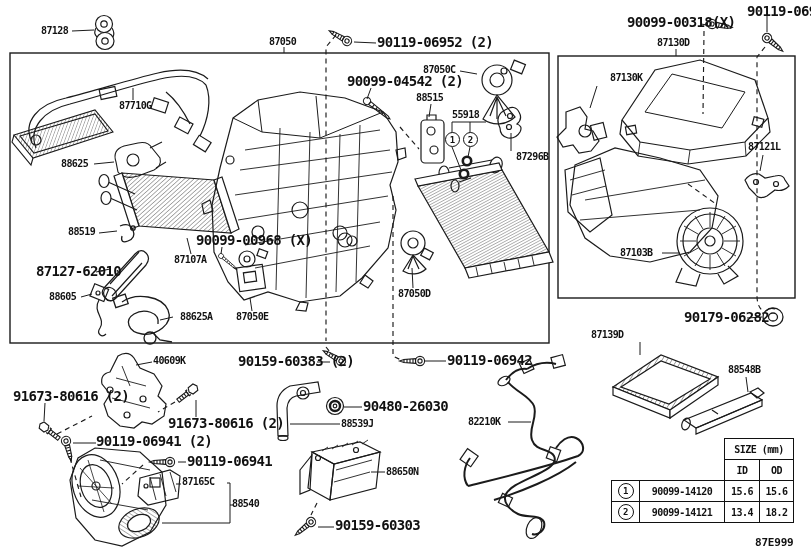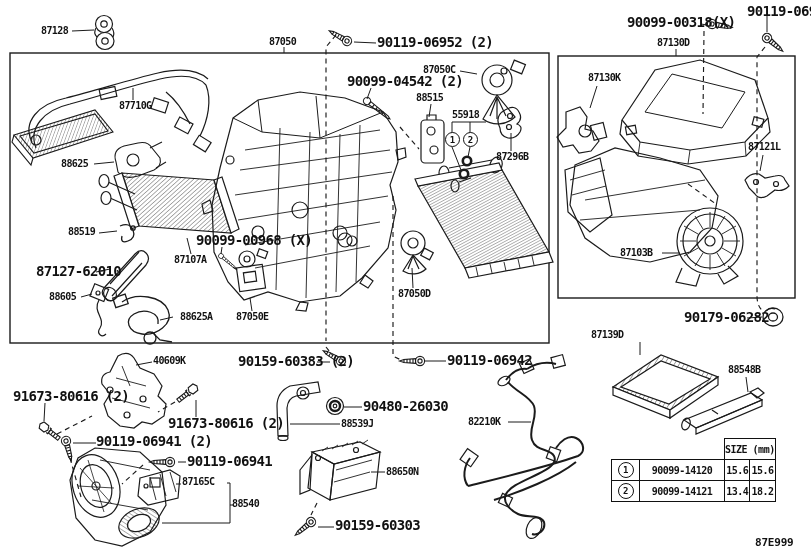--- a/index.html
+++ b/index.html
@@ -442,22 +442,22 @@
 <span class="lbl" style="left:196px;top:235px">90099-00968 (X)</span>
 <span class="lbl big" style="left:174px;top:254px">87107A</span>
 <span class="lbl" style="left:36px;top:266px">87127-62010</span>
 <span class="lbl big" style="left:49px;top:291px">88605</span>
 <span class="lbl big" style="left:180px;top:311px">88625A</span>
 <span class="lbl big" style="left:236px;top:311px">87050E</span>
 <span class="lbl" style="left:347px;top:76px">90099-04542 (2)</span>
 <span class="lbl big" style="left:423px;top:64px">87050C</span>
 <span class="lbl big" style="left:416px;top:92px">88515</span>
 <span class="lbl big" style="left:452px;top:109px">55918</span>
-<span class="lbl big" style="left:496px;top:151px">87296B</span>
-<span class="lbl big" style="left:588px;top:72px">87130K</span>
+<span class="lbl big" style="left:516px;top:151px">87296B</span>
+<span class="lbl big" style="left:610px;top:72px">87130K</span>
 <span class="lbl big" style="left:748px;top:141px">87121L</span>
 <span class="lbl big" style="left:398px;top:288px">87050D</span>
 <span class="lbl big" style="left:620px;top:247px">87103B</span>
 <span class="lbl" style="left:684px;top:312px">90179-06282</span>
 <span class="lbl big" style="left:591px;top:329px">87139D</span>
 <span class="lbl big" style="left:728px;top:364px">88548B</span>
 <span class="lbl big" style="left:153px;top:355px">40609K</span>
 <span class="lbl" style="left:13px;top:391px">91673-80616 (2)</span>
 <span class="lbl" style="left:168px;top:418px">91673-80616 (2)</span>
 <span class="lbl" style="left:96px;top:436px">90119-06941 (2)</span>
@@ -476,20 +476,26 @@
 <div class="callout" style="left:463px;top:132px">2</div>
 
 <table class="size">
   <tbody>
         <tr>
     <td class="nb c-num"></td>
     <td class="nb c-part"></td>
     <td colspan="2">SIZE (mm)</td>
   </tr>
   <tr>
+    <td class="nb"></td>
+    <td class="nb"></td>
+    <td class="c-id">ID</td>
+    <td class="c-od">OD</td>
+  </tr>
+  <tr>
     <td><span class="tcircle">1</span></td>
     <td>90099-14120</td>
     <td>15.6</td>
     <td>15.6</td>
   </tr>
   <tr>
     <td><span class="tcircle">2</span></td>
     <td>90099-14121</td>
     <td>13.4</td>
     <td>18.2</td>

